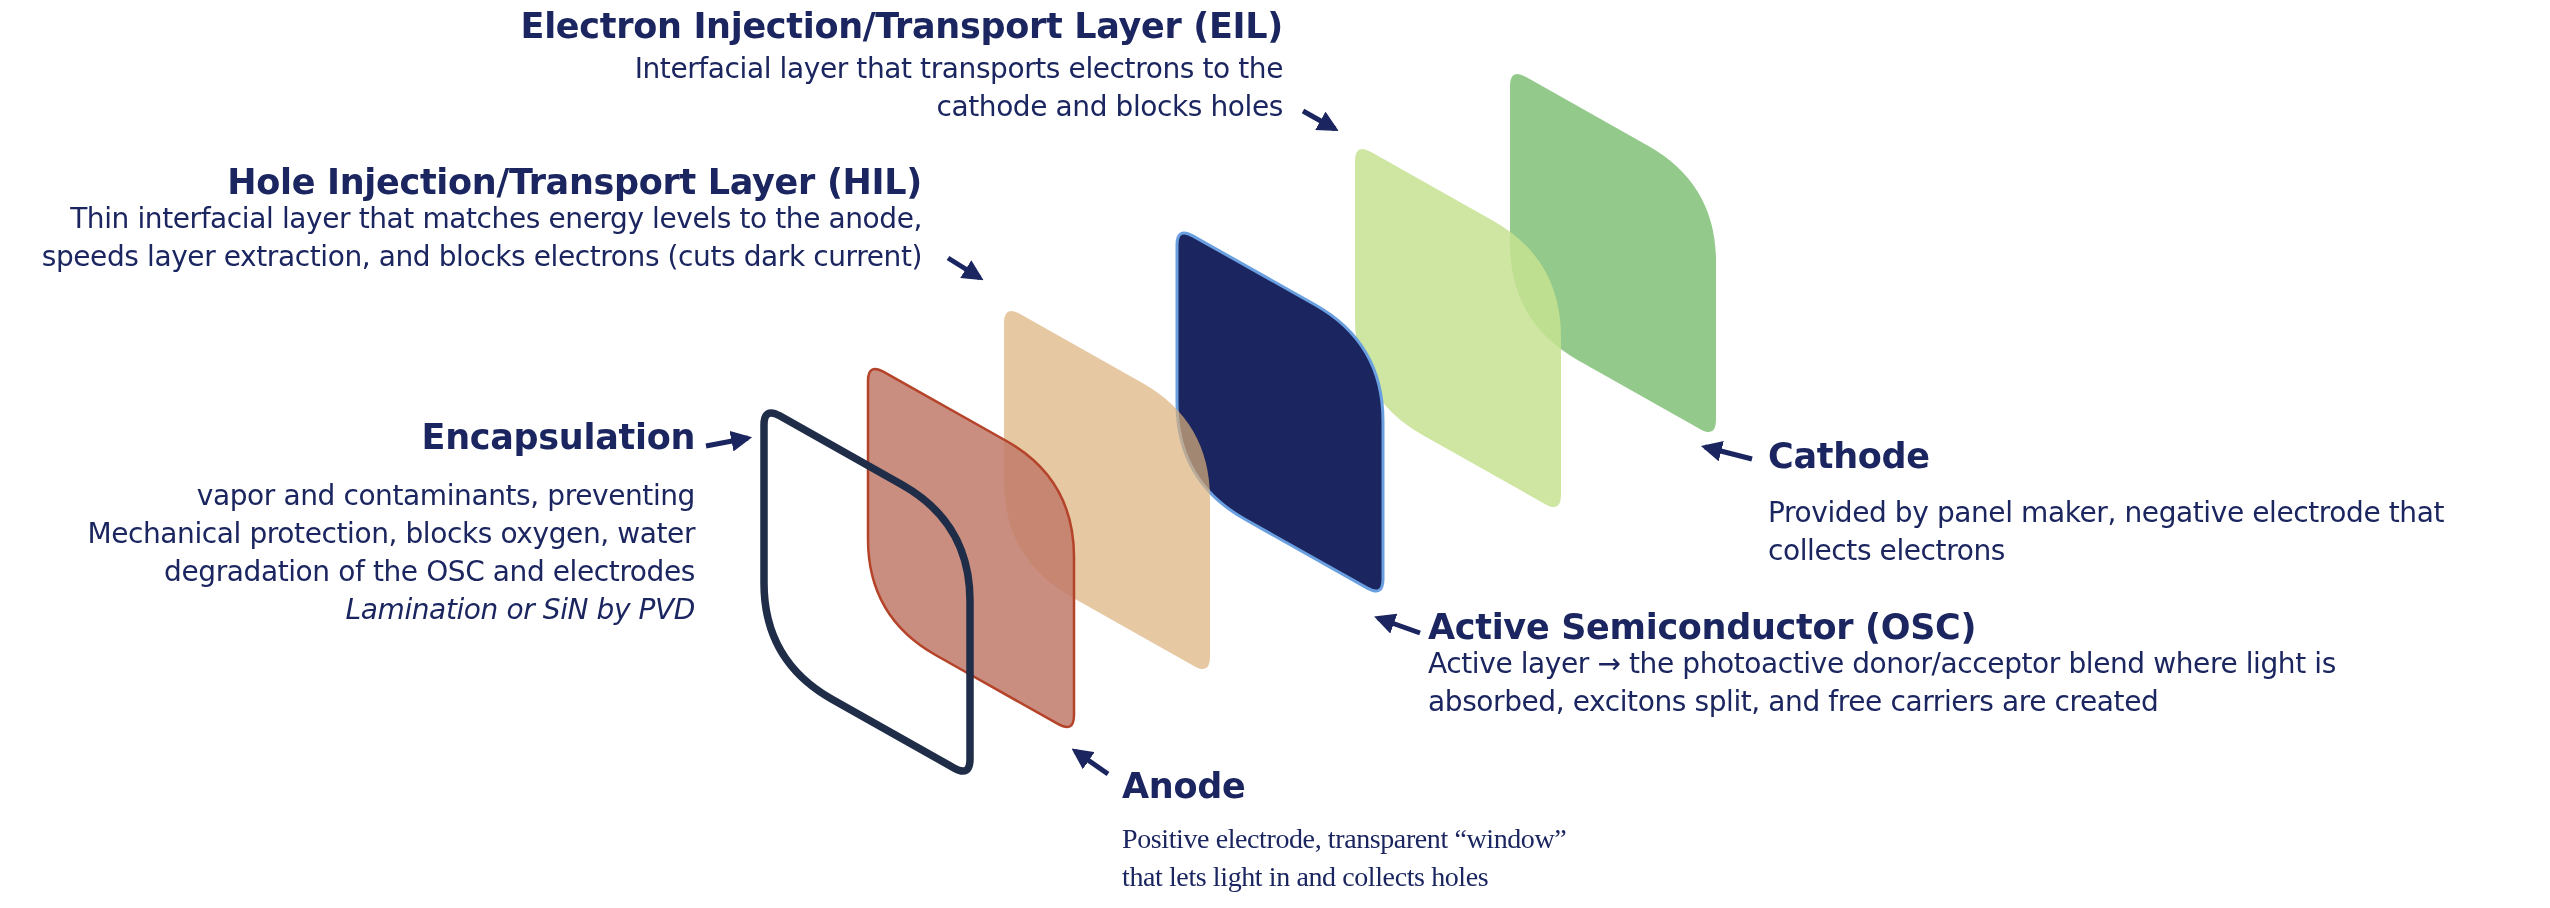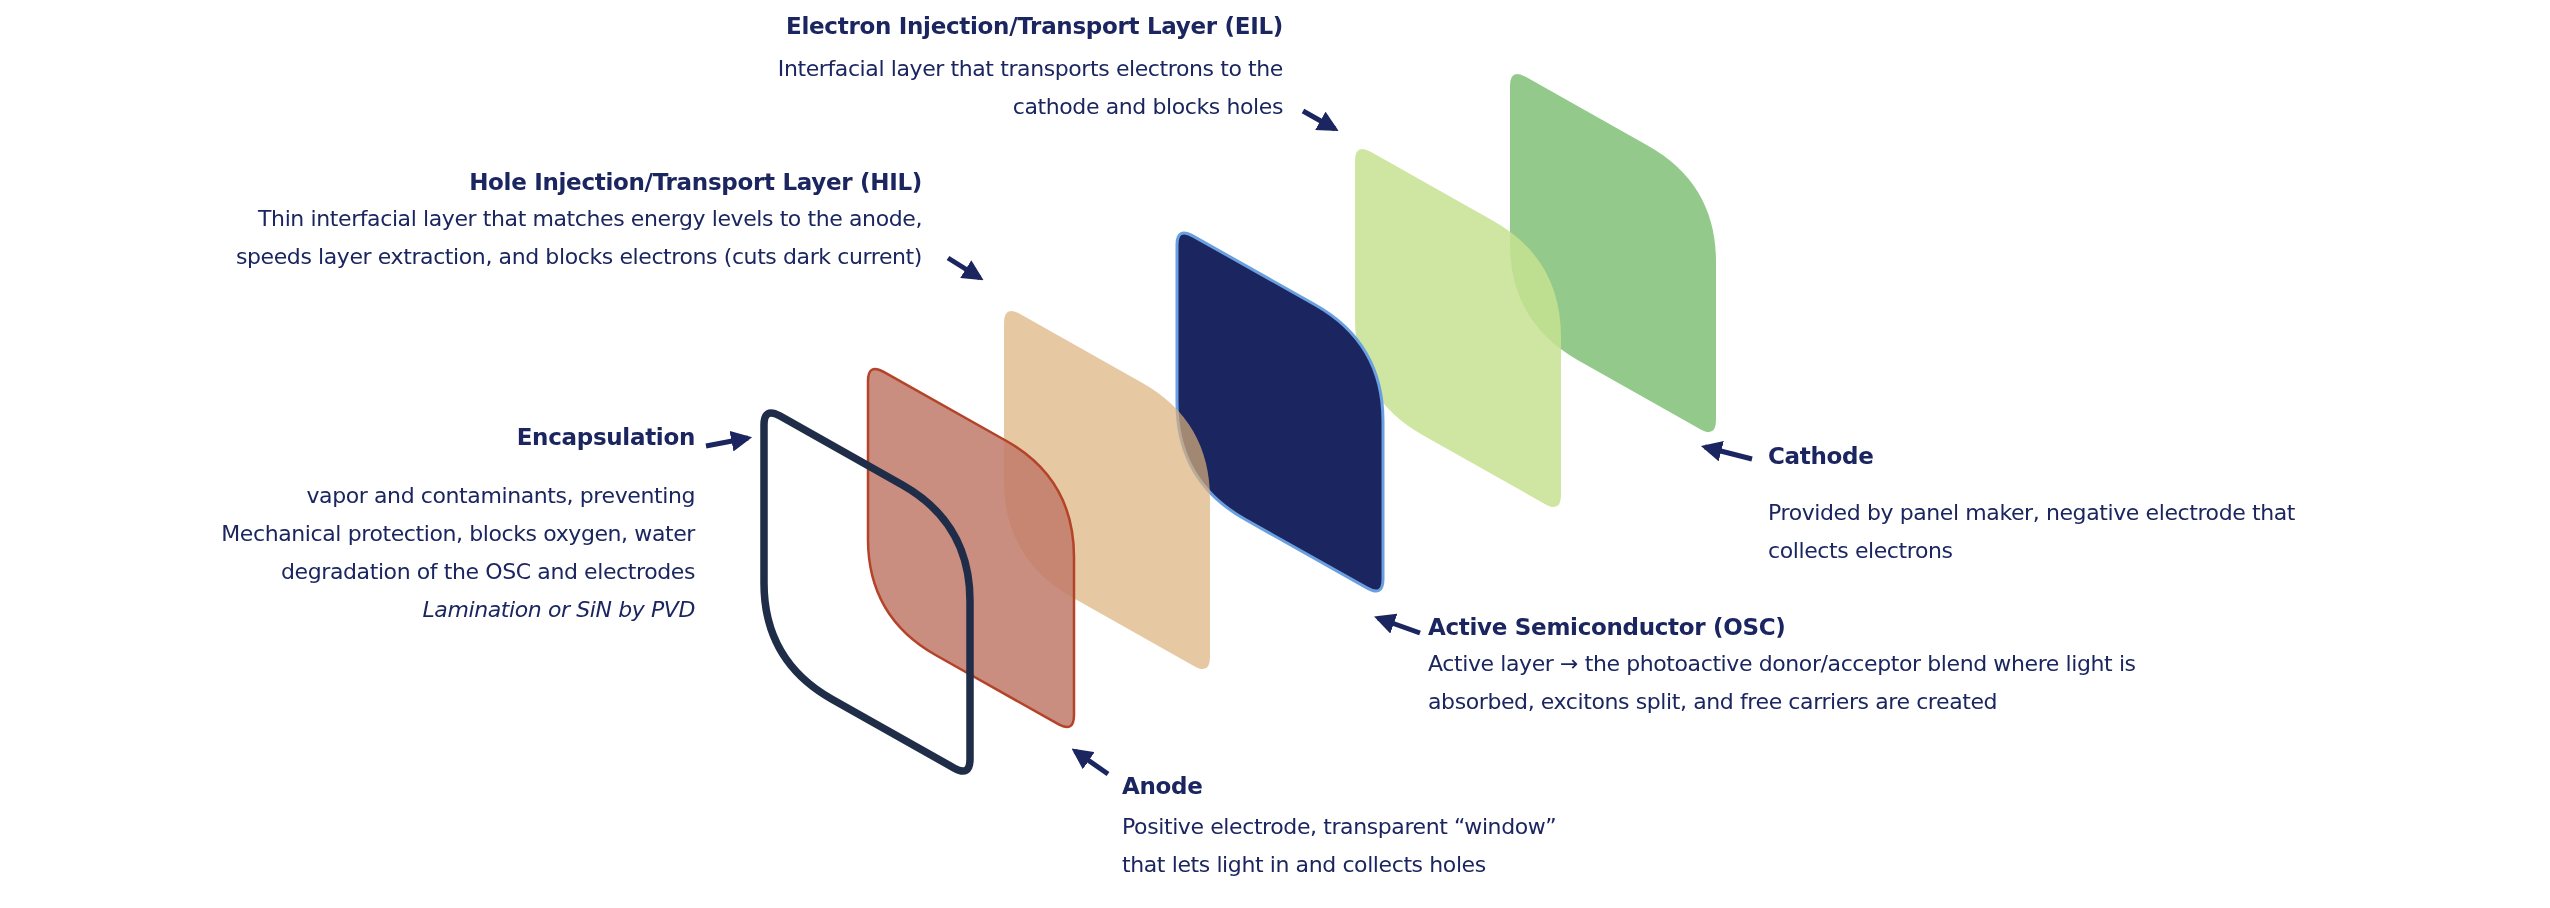--- a/index.html
+++ b/index.html
@@ -1,37 +1,37 @@
 <!DOCTYPE html>
 <html><head>
 <meta charset="utf-8">
 <style>
   html, body { margin: 0; padding: 0; background: #ffffff; }
   body { width: 2550px; height: 908px; position: relative; overflow: hidden;
          font-family: "DejaVu Sans", sans-serif; color: #1B2660; }
   #diagram { position: absolute; left: 0; top: 0; width: 2550px; height: 908px; }
   .label { position: absolute; white-space: nowrap; }
-  .label .heading { font-weight: bold; font-size: 23px; line-height: 36px; letter-spacing: -0.3px; }
-  .label .desc { font-size: 22px; line-height: 38px; letter-spacing: -0.4px; }
+  .label .heading { font-weight: bold; font-size: 35px; line-height: 36px; letter-spacing: -0.3px; }
+  .label .desc { font-size: 28px; line-height: 38px; letter-spacing: -0.4px; }
   .label .desc .line { display: block; }
   .label .desc .italic { font-style: italic; }
   .right { text-align: right; }
   .left { text-align: left; }
 
   #lbl-eil   { right: 1267px; top: 8px; }
   #lbl-eil .desc { margin-top: 6px; }
   #lbl-hil   { right: 1628px; top: 164px; }
   #lbl-encap { right: 1855px; top: 419px; }
   #lbl-encap .desc { margin-top: 22px; }
   #lbl-cathode { left: 1768px; top: 438px; }
   #lbl-cathode .desc { margin-top: 20px; }
   #lbl-osc   { left: 1428px; top: 609px; }
   #lbl-osc .desc { }
   #lbl-anode { left: 1122px; top: 768px; }
-  #lbl-anode .desc { margin-top: 4px; }
+  #lbl-anode .desc { margin-top: 16px; font-family: Liberation Serif, serif; }
 </style>
 </head>
 <body>
 
 <svg id="diagram" width="2550" height="908" viewBox="0 0 2550 908" xmlns="http://www.w3.org/2000/svg">
   <defs>
     <marker id="arrowhead" viewBox="0 0 10 10" refX="8" refY="5" markerWidth="4.2" markerHeight="4.2" orient="auto-start-reverse">
       <path d="M0,0 L10,5 L0,10 z" fill="#1B2660"></path>
     </marker>
   </defs>

